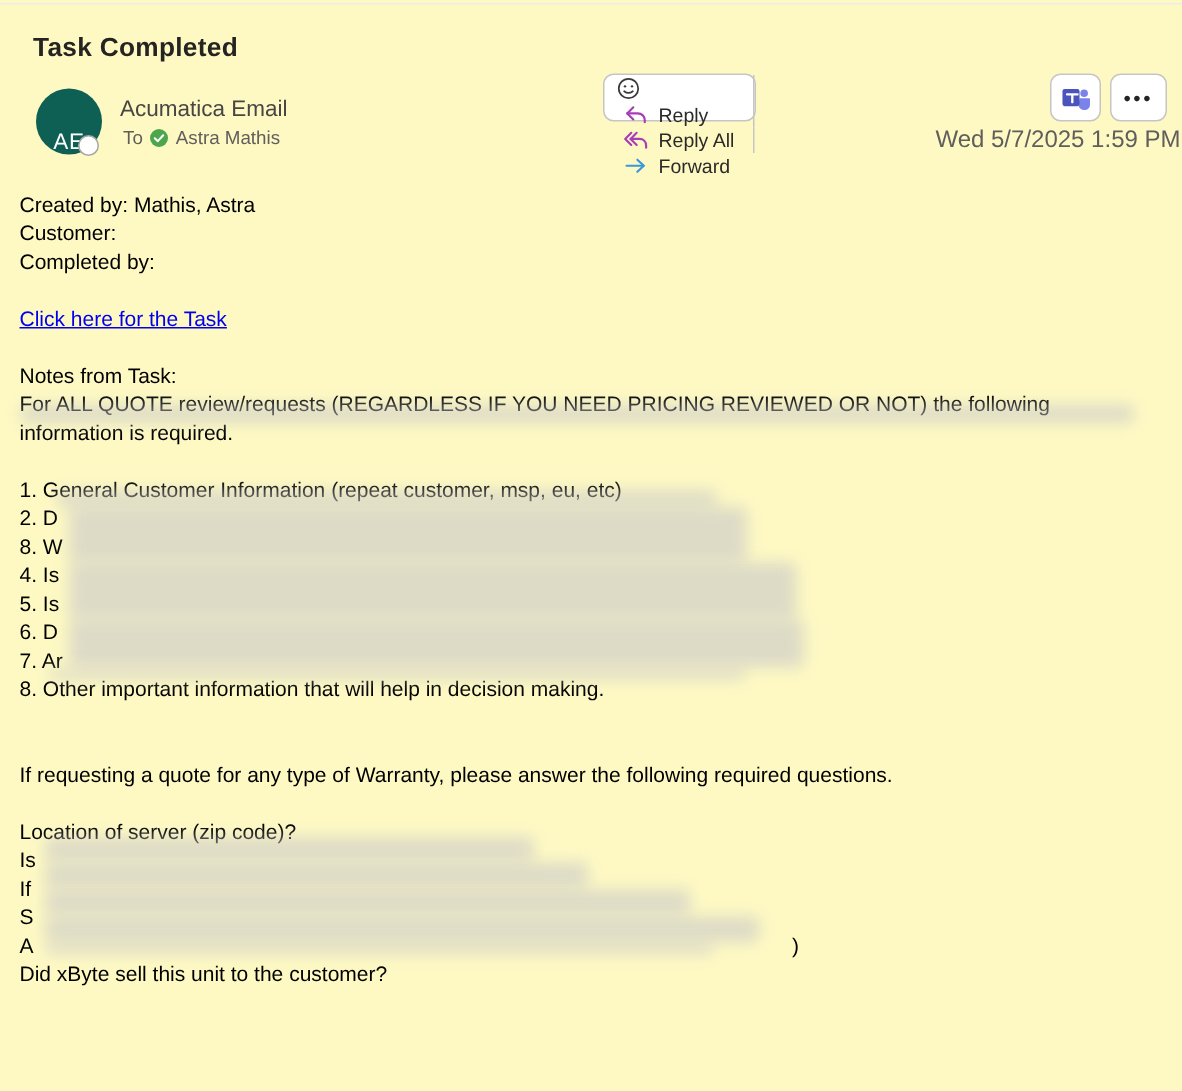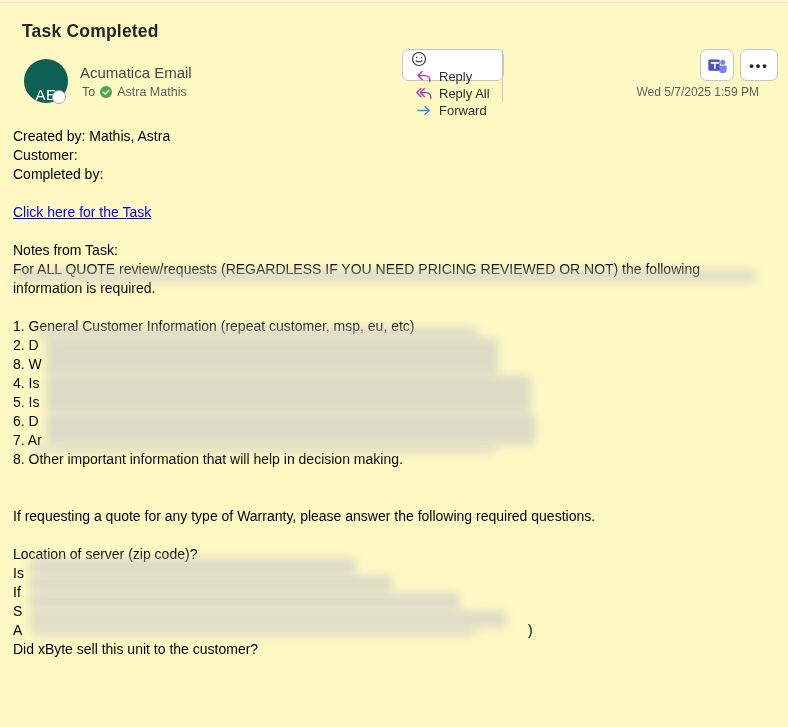--- a/index.html
+++ b/index.html
@@ -44,21 +44,21 @@
   }
   .seg:last-child { border-right:none; }
   .seg.icon-only { padding:0 7px; }
   .sq-btn {
     position:absolute; top:49px; height:32px; display:flex; align-items:center;
     justify-content:center; border:1px solid #c7c5c3; border-radius:7px; background:#fff;
     cursor:pointer;
   }
   .teams-btn { left:700px; width:34px; }
   .more-btn { left:740px; width:38px; font-size:13px; letter-spacing:2px; color:#242424; font-weight:700; }
-  .timestamp { position:absolute; right:29px; top:85px; font-size:12px; color:#605e5c; }
+  .timestamp { position:absolute; right:1px; top:85px; font-size:16px; color:#605e5c; }
 
   
   .email-body {
     position:absolute; left:13px; top:127px; width:775px; color:#000;
     font-size:14px;
   }
   .line { position:relative; height:19px; line-height:19px; white-space:pre; }
   .line a { color:#0000ee; text-decoration:underline; }
   .far-suffix { position:absolute; left:515px; top:0; }
 

